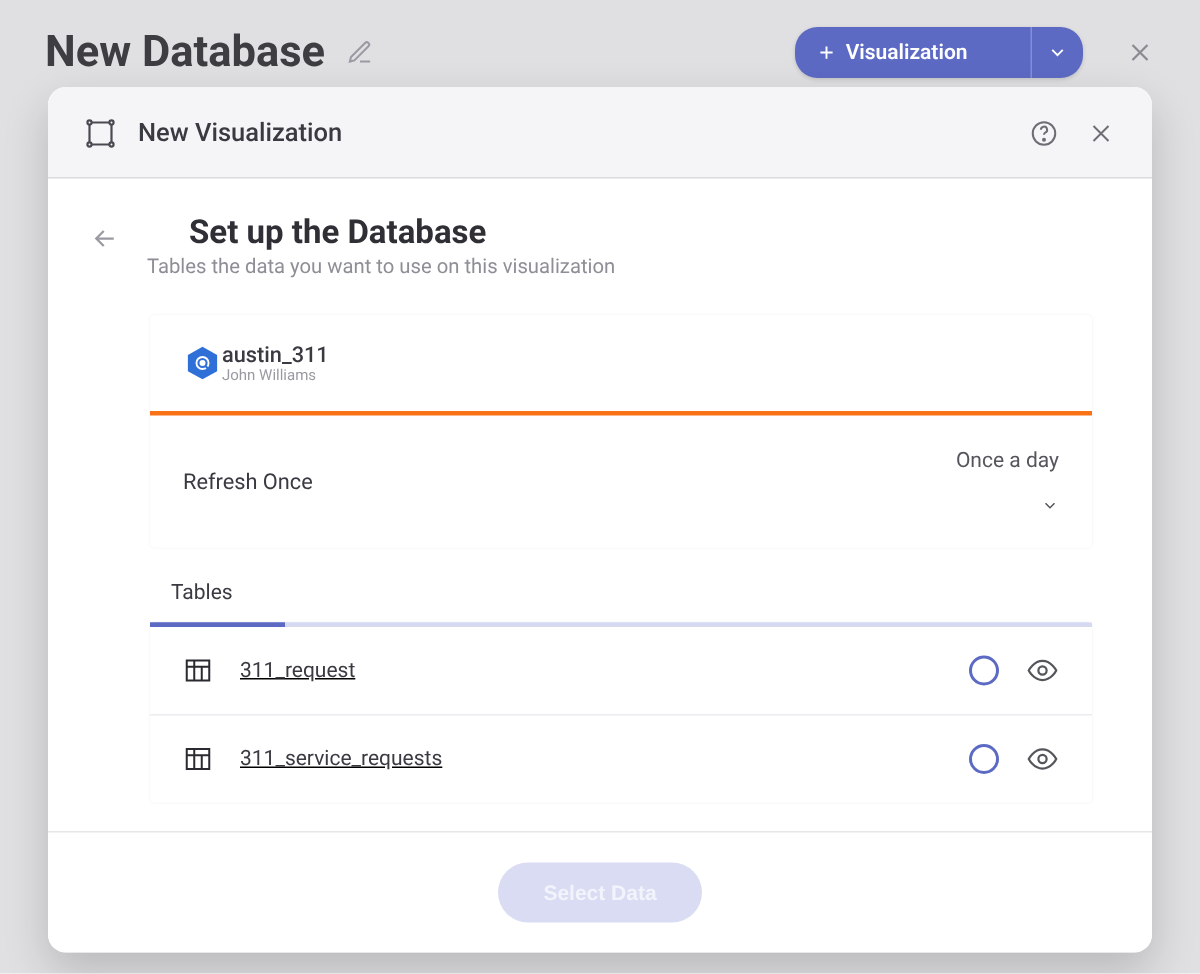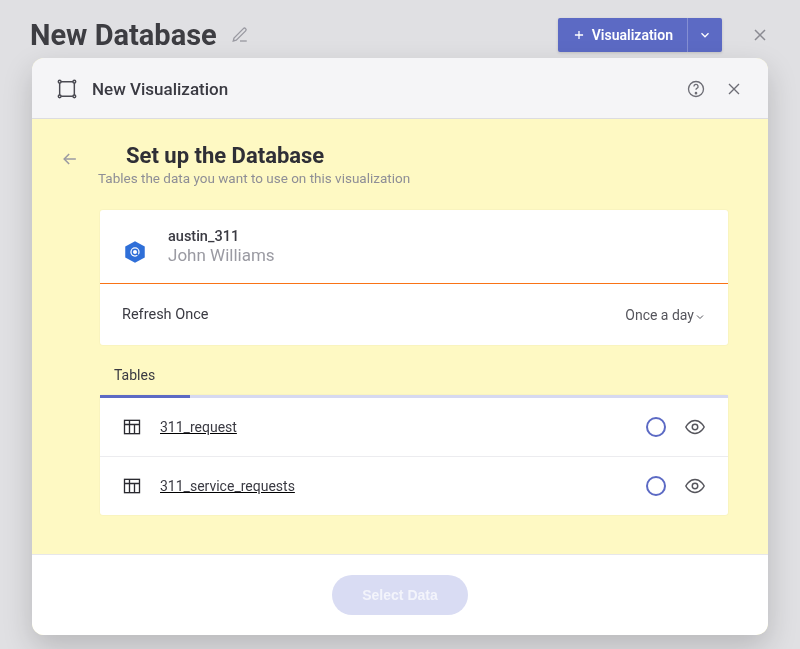--- a/index.html
+++ b/index.html
@@ -24,23 +24,24 @@
     }
     .edit-icon {
       color: #9a9aa2;
       margin-left: 4px;
       display: inline-flex;
     }
     .top-spacer { flex: 1; }
     .btn-viz-group {
       display: flex;
       background: #5c6ac4;
-      border-radius: 2px;
+      border-radius: 15px;
       overflow: hidden;
       box-shadow: 0 1px 3px rgba(0,0,0,0.15);
+      gap: 28px;
     }
     .btn-viz {
       display: flex;
       align-items: center;
       gap: 6px;
       padding: 9px 14px;
       color: #fff;
       font-size: 14px;
       font-weight: 600;
       cursor: pointer;
@@ -58,21 +59,21 @@
       cursor: pointer;
       display: inline-flex;
     }
     
     .modal {
       position: absolute;
       left: 32px;
       right: 32px;
       top: 58px;
       bottom: 14px;
-      background: #fef9c3;
+      background: #ffffff;
       border-radius: 12px;
       box-shadow: 0 12px 30px rgba(0,0,0,0.18);
       display: flex;
       flex-direction: column;
       overflow: hidden;
     }
     .modal-header {
       display: flex;
       align-items: center;
       padding: 20px 24px 18px 24px;
@@ -121,41 +122,41 @@
     }
     .card {
       background: #fff;
       border-radius: 3px;
       margin-top: 24px;
       margin-left: 40px;
       box-shadow: 0 0 0 1px rgba(0,0,0,0.02);
     }
     .db-row {
       display: flex;
-      align-items: flex-end;
+      align-items: center;
       padding: 18px 22px;
-      gap: 20px;
-      border-bottom: 1px solid #f97316;
+      gap: 0;
+      border-bottom: 3px solid #f97316;
     }
     .db-hex {
       width: 26px; height: 26px;
       display: flex; align-items: center; justify-content: center;
     }
     .db-name { font-size: 14.5px; color: #3a3a42; font-weight: 500; }
-    .db-owner { font-size: 17px; color: #9a9aa2; }
+    .db-owner { font-size: 10px; color: #9a9aa2; }
     .refresh-row {
       display: flex;
       align-items: center;
       padding: 22px 22px;
     }
     .refresh-label { font-size: 14.5px; color: #3a3a42; }
     .refresh-spacer { flex: 1; }
     .refresh-val {
       font-size: 14px; color: #55555c;
-      display: flex; align-items: flex-end; gap: 0;
+      display: flex; align-items: flex-end; gap: 16px; flex-direction: column;
     }
     .tables-label {
       margin: 22px 0 0 54px;
       font-size: 14px;
       font-weight: 400;
       color: #3a3a42;
     }
     .tables-card {
       background: #fff;
       border-radius: 3px;

